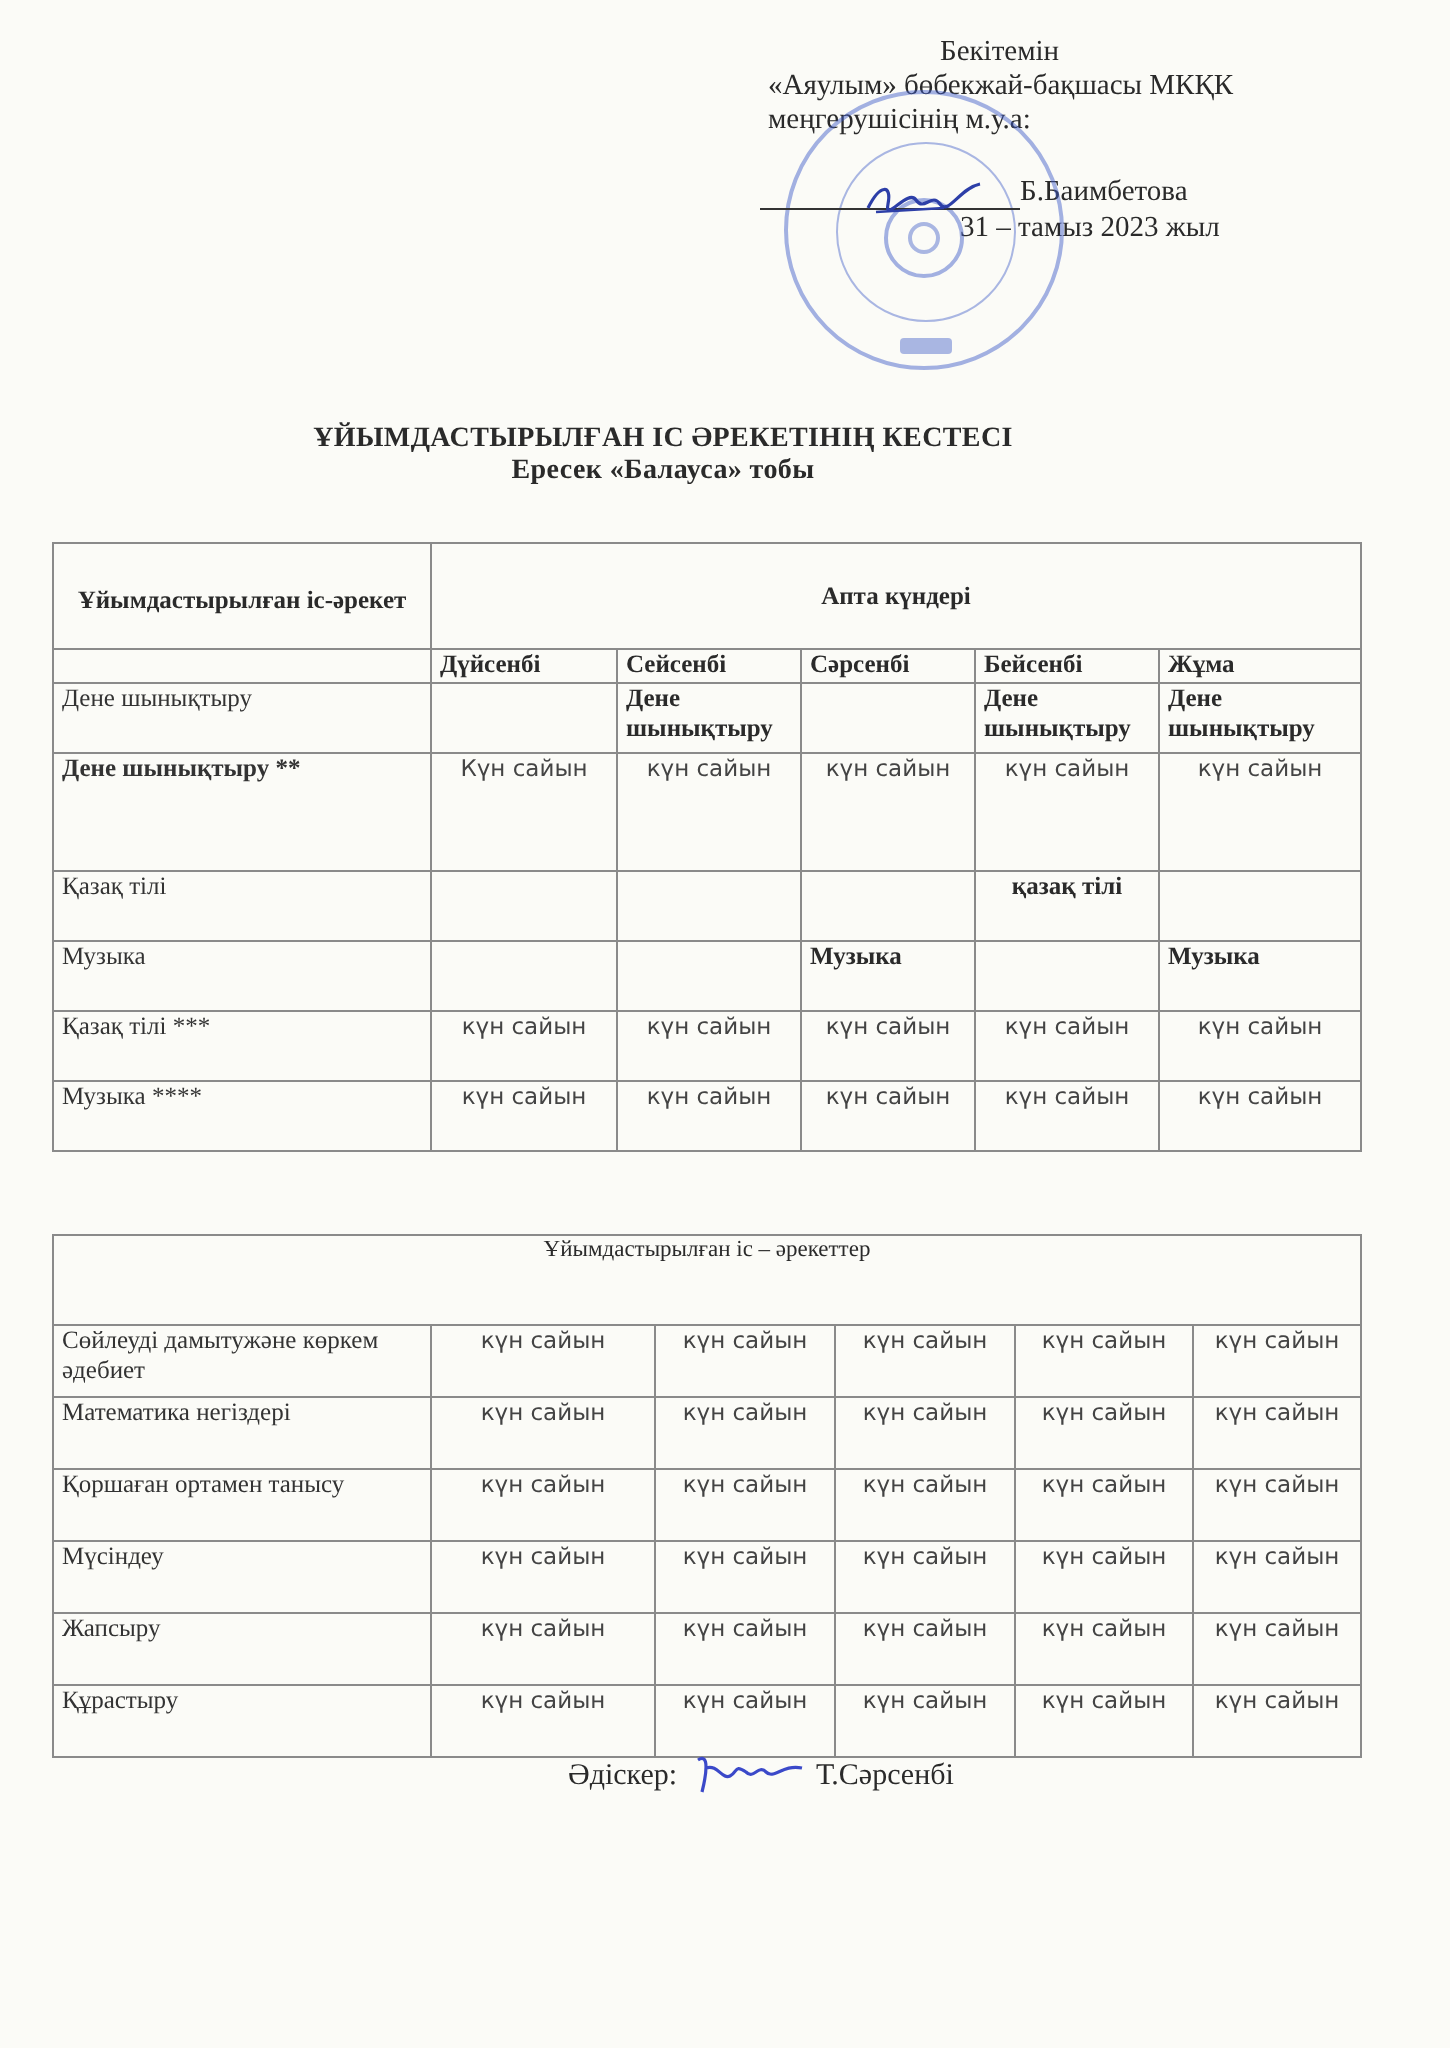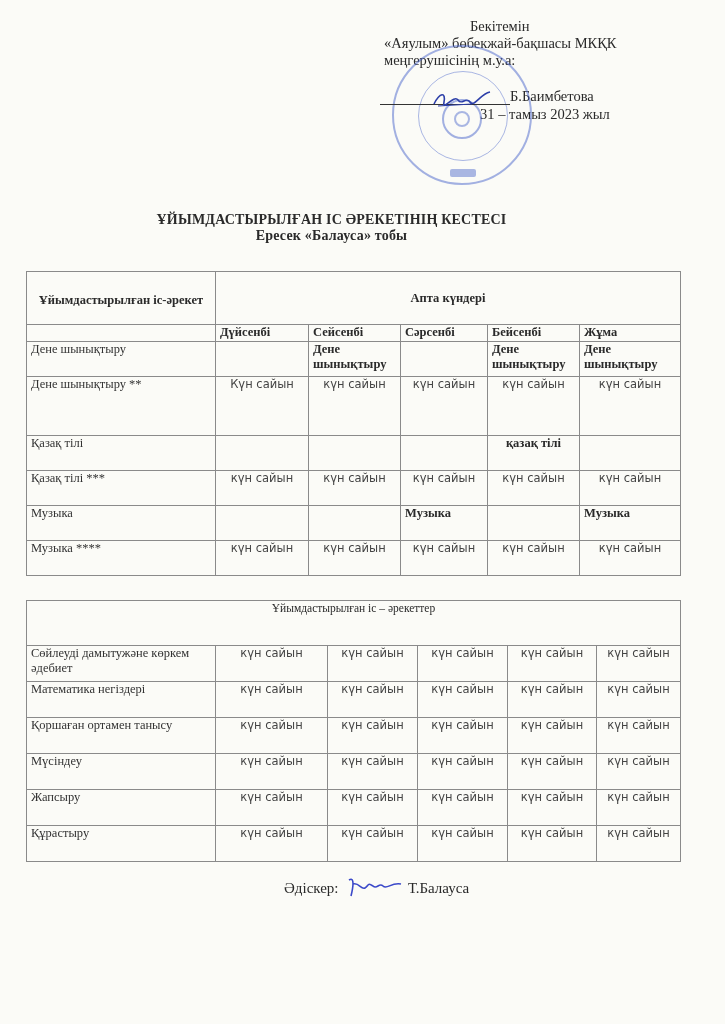--- a/index.html
+++ b/index.html
@@ -25,21 +25,21 @@
   .title .t2 { display: block; }
 
   table.sched { position: absolute; left: 26px; border-collapse: collapse; table-layout: fixed; font-size: 12.5px; line-height: 15px; margin-top: 23px; }
   table.sched td, table.sched th { border: 1px solid #8a8a8a; padding: 0 4px; vertical-align: top; font-weight: normal; }
   .bold { font-weight: bold !important; }
   .ctr { text-align: center; }
   .top { top: 248px; }
   .top .h1 td { height: 48px; }
   .top .h2 td { height: 16px; }
   .daily { text-align: center; color: #444; font-family: "DejaVu Sans", sans-serif; font-size: 11.5px; line-height: 15px; }
-  .bottom { top: 577px; }
+  .bottom { top: 594px; }
   .bottom td { height: 35px; }
   .label { color: #333; }
   .section-row td { height: 44px; text-align: center; vertical-align: middle; font-weight: bold; font-size: 11.5px; }
   .method { position: absolute; top: 880px; left: 0; width: 725px; text-align: center; font-size: 15px; }
   .method .lbl { position: absolute; left: 284px; top: 0; }
   .method .sig { position: absolute; left: 345px; top: -6px; }
   .method .nm { position: absolute; left: 408px; top: 0; }
 </style>
 </head>
 <body>
@@ -94,50 +94,50 @@
     <tbody id="top-rows">
       <tr>
         <td class="label" style="height: 34px;">Дене шынықтыру</td>
         <td class="bold"></td>
         <td class="bold">Дене шынықтыру</td>
         <td class="bold"></td>
         <td class="bold">Дене шынықтыру</td>
         <td class="bold">Дене шынықтыру</td>
       </tr>
       <tr>
-        <td class="label" style="height: 58px;">Дене  шынықтыру **</td>
+        <td class="label" style="height: 58px; font-weight: bold;">Дене  шынықтыру **</td>
         <td class="daily">Күн сайын</td>
         <td class="daily">күн сайын</td>
         <td class="daily">күн сайын</td>
         <td class="daily">күн сайын</td>
         <td class="daily">күн сайын</td>
       </tr>
       <tr>
         <td class="label" style="height: 34px;">Қазақ тілі</td>
         <td class="bold" style="text-align: center;"></td>
         <td class="bold" style="text-align: center;"></td>
         <td class="bold" style="text-align: center;"></td>
         <td class="bold" style="text-align: center;">қазақ тілі</td>
         <td class="bold" style="text-align: center;"></td>
       </tr>
       <tr>
+        <td class="label" style="height: 34px;">Музыка</td>
+        <td class="bold"></td>
+        <td class="bold"></td>
+        <td class="bold">Музыка</td>
+        <td class="bold"></td>
+        <td class="bold">Музыка</td>
+      </tr>
+      <tr>
         <td class="label" style="height: 34px;">Қазақ тілі ***</td>
         <td class="daily">күн сайын</td>
         <td class="daily">күн сайын</td>
         <td class="daily">күн сайын</td>
         <td class="daily">күн сайын</td>
         <td class="daily">күн сайын</td>
-      </tr>
-      <tr>
-        <td class="label" style="height: 34px;">Музыка</td>
-        <td class="bold"></td>
-        <td class="bold"></td>
-        <td class="bold">Музыка</td>
-        <td class="bold"></td>
-        <td class="bold">Музыка</td>
       </tr>
       <tr>
         <td class="label" style="height: 34px;">Музыка ****</td>
         <td class="daily">күн сайын</td>
         <td class="daily">күн сайын</td>
         <td class="daily">күн сайын</td>
         <td class="daily">күн сайын</td>
         <td class="daily">күн сайын</td>
       </tr>
     </tbody>
@@ -207,14 +207,14 @@
         <td class="daily">күн сайын</td>
       </tr>
     </tbody>
 </table>
 
 <div class="method">
   <span class="lbl">Әдіскер:</span>
   <svg class="sig" width="58" height="26" viewBox="0 0 58 26">
     <path d="M4 6 C10 2, 8 14, 6 22 M8 10 C14 8, 16 16, 20 14 C24 12, 22 8, 28 12 C32 16, 34 8, 38 12 C42 16, 46 8, 56 10" fill="none" stroke="#3b49c9" stroke-width="1.6"></path>
   </svg>
-  <span class="nm">Т.Балауса</span>
+  <span class="nm">Т.Сәрсенбі</span>
 </div>
 
 </body></html>

